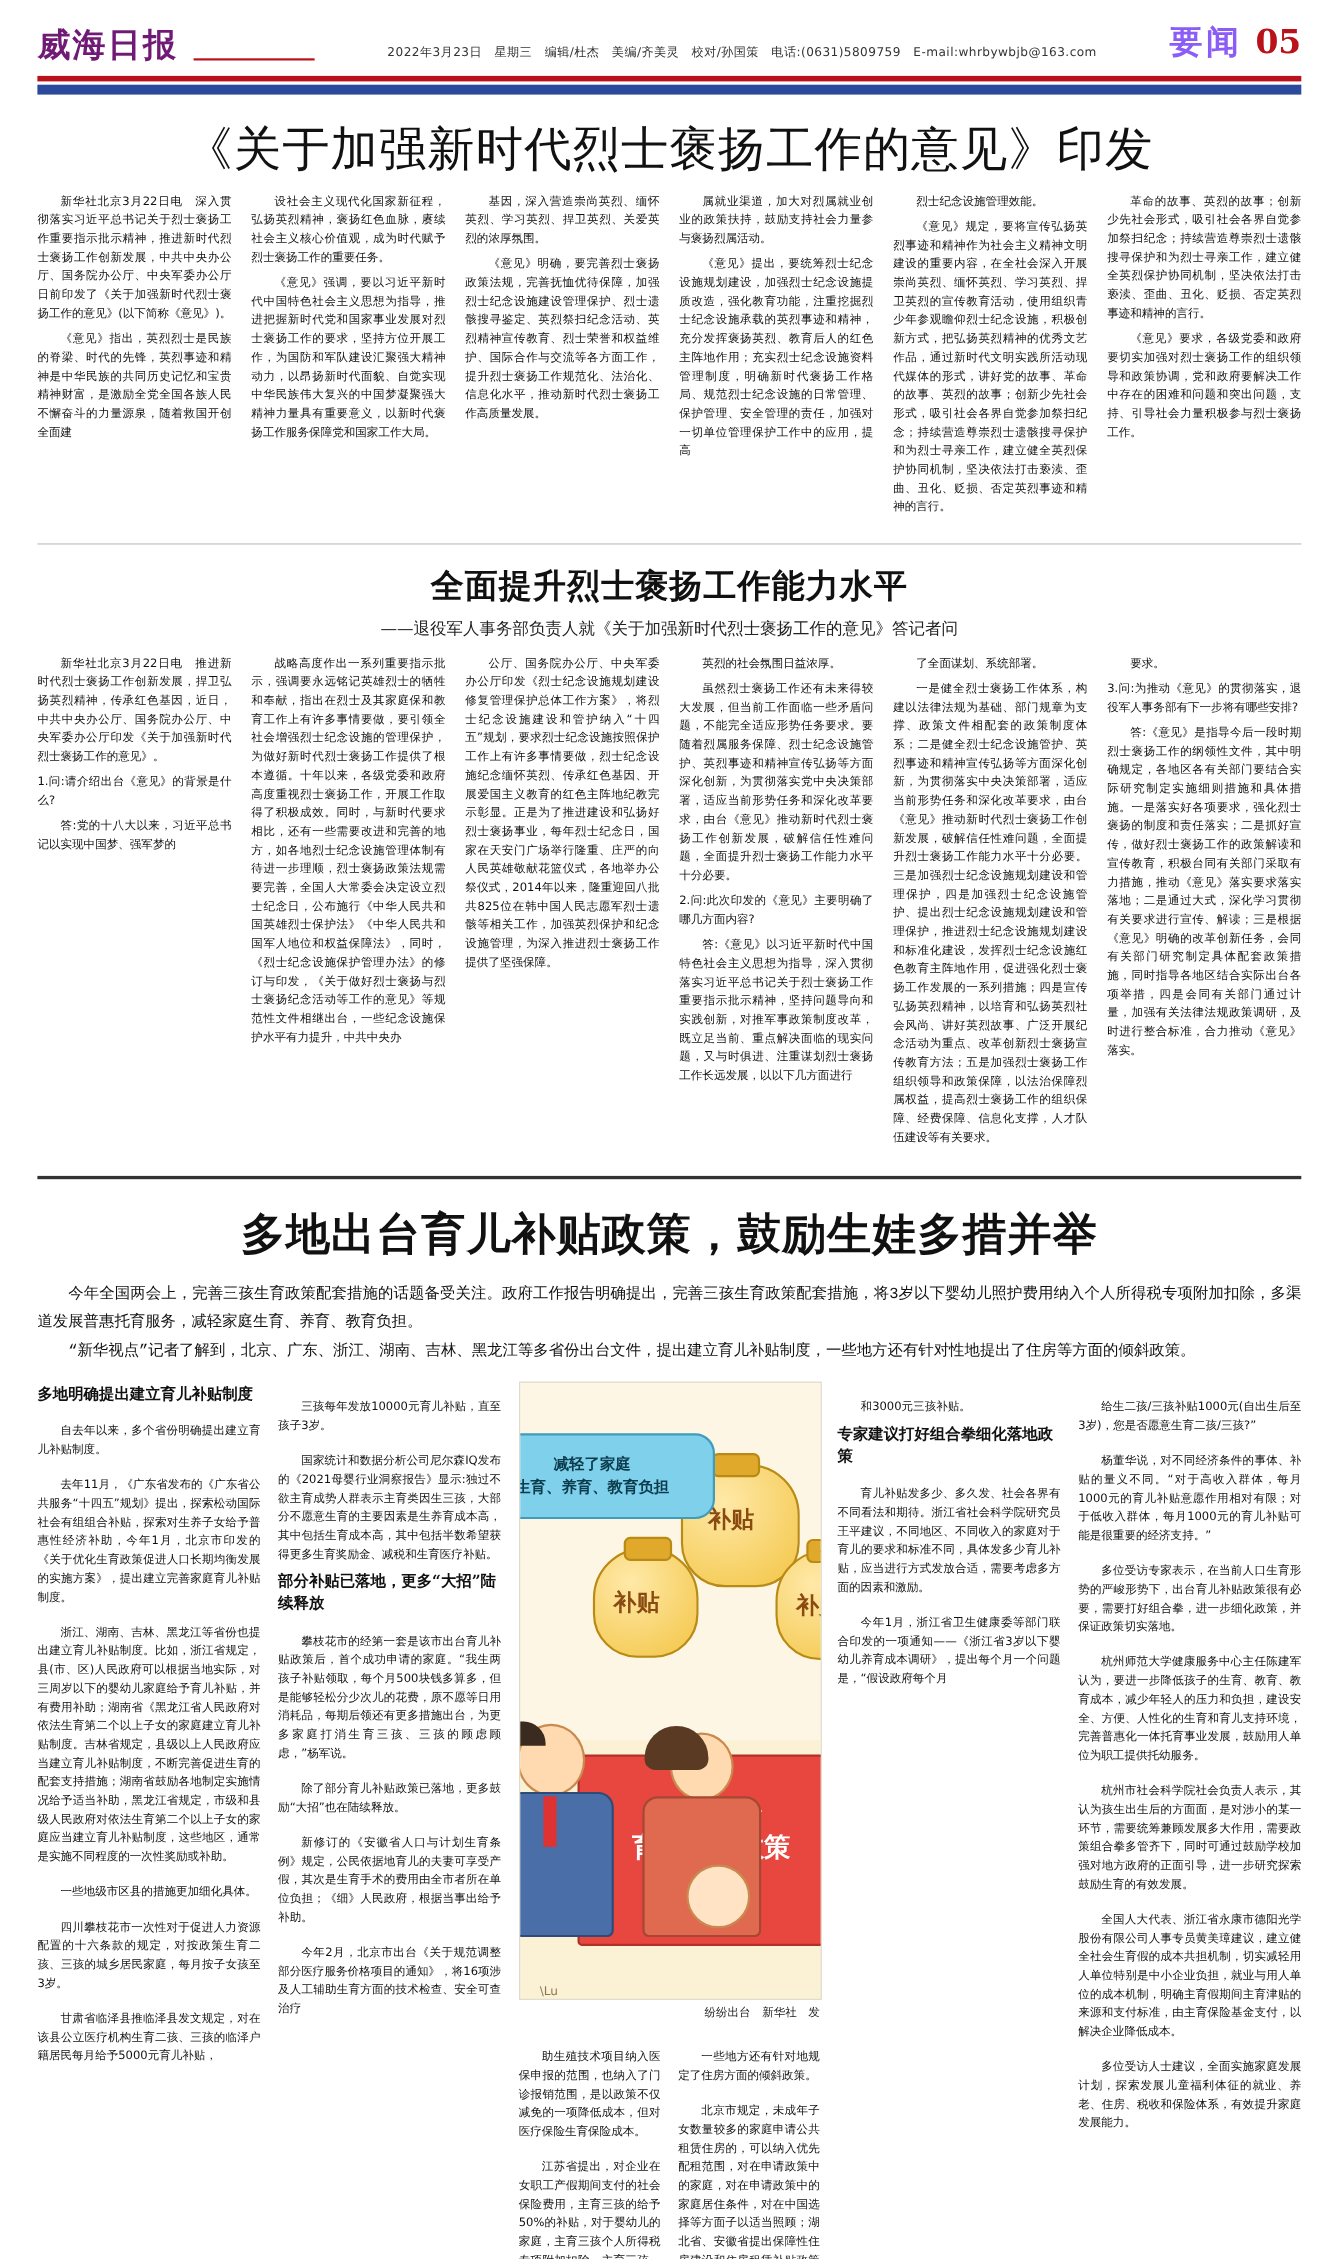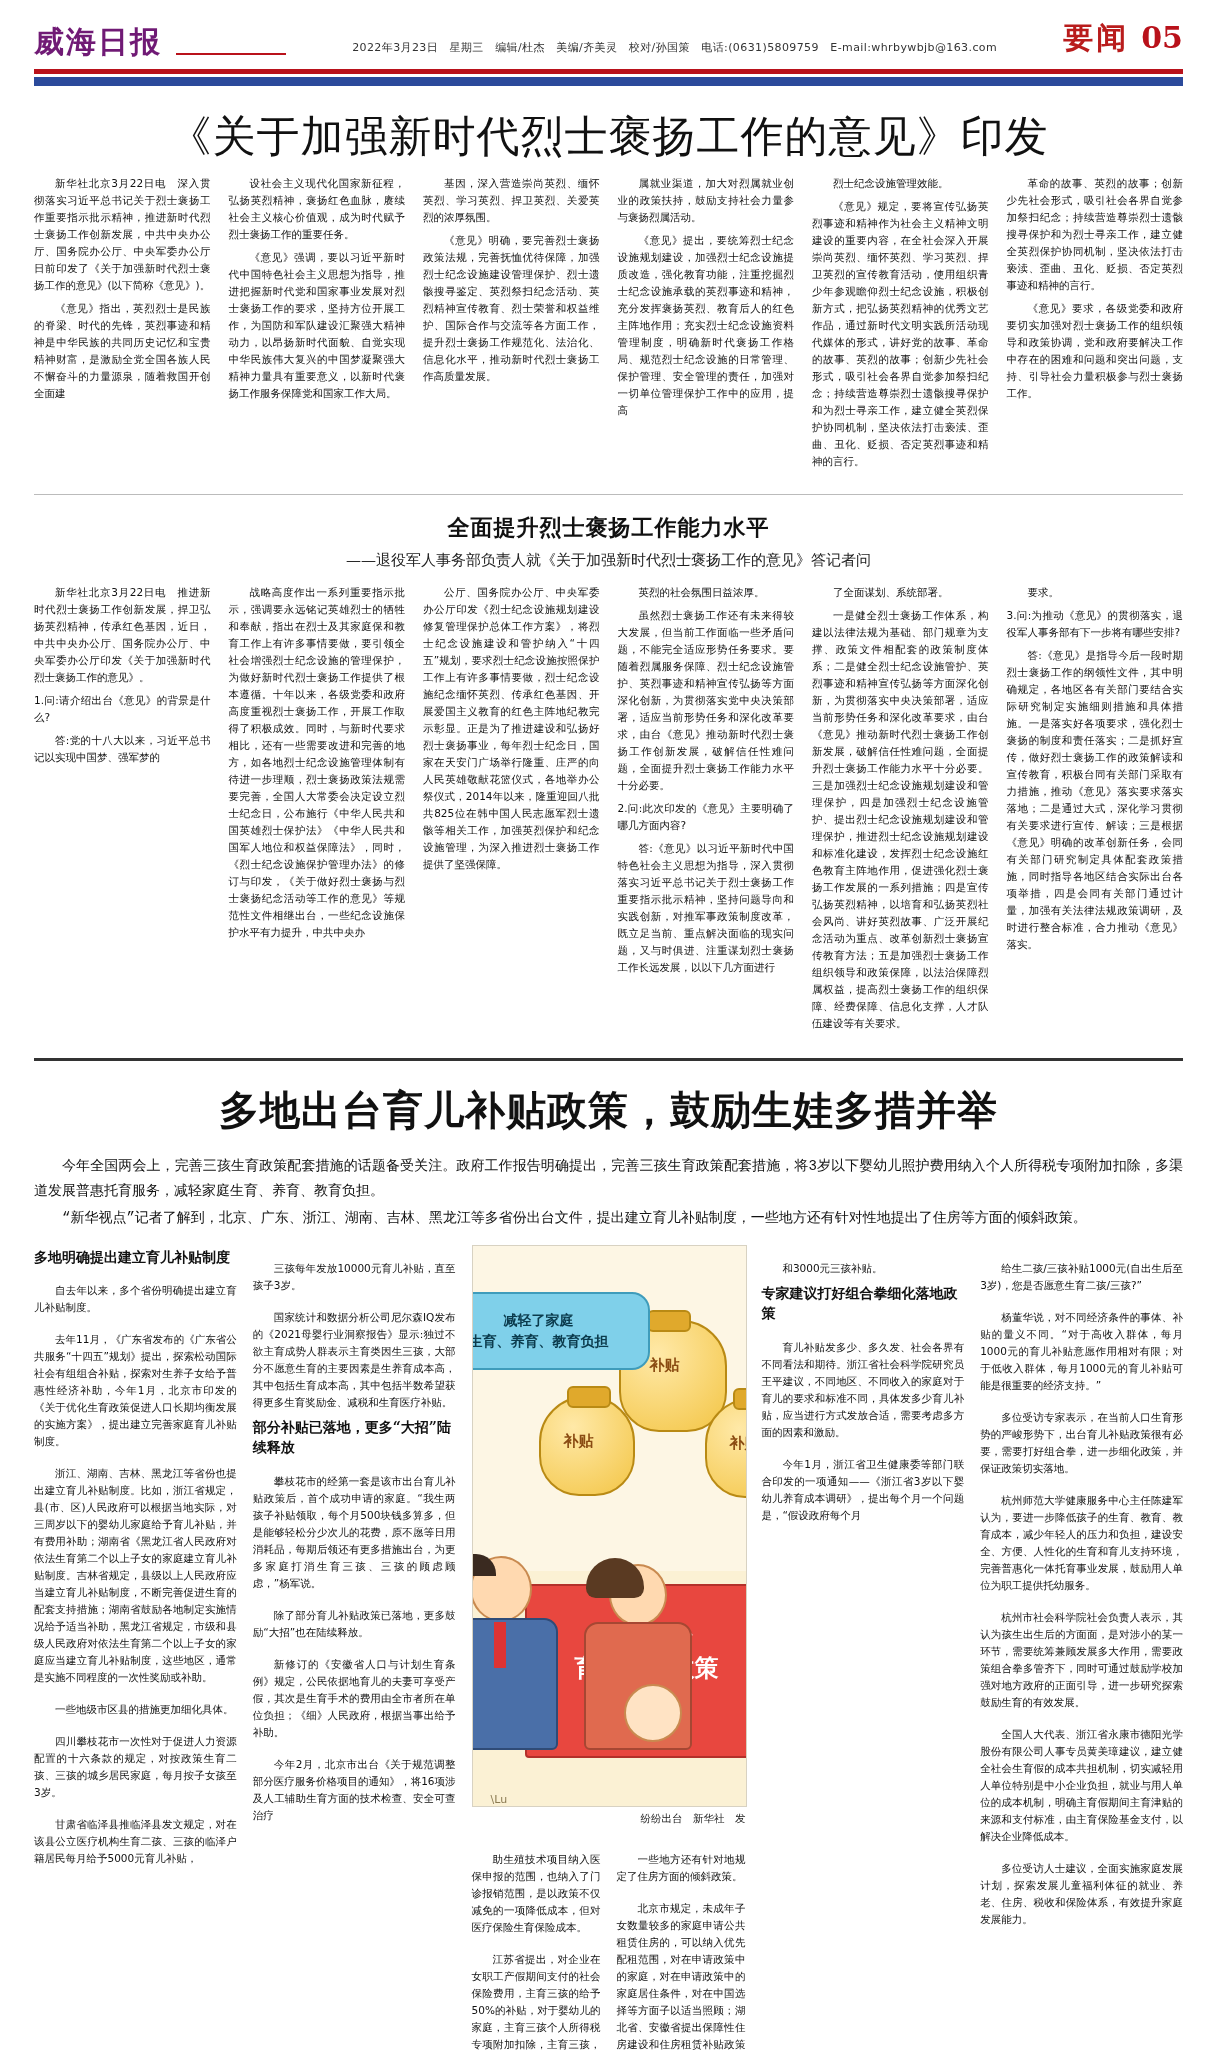--- a/index.html
+++ b/index.html
@@ -5,28 +5,28 @@
   html,body{margin:0;padding:0;background:#fff;}
   body{width:1217px;font-family:"DejaVu Sans","Liberation Sans",sans-serif;color:#111;}
   .page{width:1217px;min-height:2054px;position:relative;padding:0;box-sizing:border-box;}
 
   
   .masthead{display:flex;align-items:flex-end;padding:18px 34px 4px 34px;gap:14px;}
   .logo{font-family:"DejaVu Serif","Liberation Serif",serif;font-weight:bold;font-size:30px;color:#701a75;letter-spacing:2px;white-space:nowrap;line-height:1;padding-bottom:4px;}
   .logo-rule{flex:0 0 auto;width:110px;border-bottom:2px solid #b9121b;margin-bottom:6px;}
   .masthead-meta{flex:1;font-size:11px;color:#333;text-align:center;padding-bottom:6px;letter-spacing:.4px;}
   .masthead-right{display:flex;align-items:baseline;gap:12px;padding-bottom:2px;}
-  .section-name{font-family:"DejaVu Serif","Liberation Serif",serif;font-weight:bold;font-size:30px;color:#b91c1c;letter-spacing:3px;}
+  .section-name{font-family:"DejaVu Serif","Liberation Serif",serif;font-weight:bold;font-size:30px;color:#8b5cf6;letter-spacing:3px;}
   .section-page{font-family:"DejaVu Serif","Liberation Serif",serif;font-weight:bold;font-size:30px;color:#b9121b;}
   .rule-red{height:5px;background:#b9121b;margin:4px 34px 0 34px;}
   .rule-blue{height:9px;background:#2b4a9b;margin:3px 34px 0 34px;}
 
   
   .headline1{font-family:"DejaVu Serif","Liberation Serif",serif;font-weight:normal;text-align:center;font-size:43px;letter-spacing:1px;margin:26px 34px 14px 34px;line-height:1.15;}
-  .headline2{font-family:"DejaVu Serif","Liberation Serif",serif;font-weight:bold;text-align:center;font-size:22px;letter-spacing:1px;margin:16px 34px 8px 34px;}
+  .headline2{font-family:"DejaVu Serif","Liberation Serif",serif;font-weight:bold;text-align:center;font-size:30px;letter-spacing:1px;margin:16px 34px 8px 34px;}
   .subhead{text-align:center;font-size:15px;margin:0 34px 14px 34px;color:#222;font-family:"DejaVu Serif","Liberation Serif",serif;}
   .headline3{font-family:"DejaVu Serif","Liberation Serif",serif;font-weight:bold;text-align:center;font-size:40px;letter-spacing:1px;margin:22px 34px 16px 34px;}
 
   .cols{display:flex;gap:18px;padding:0 34px;}
   .col{flex:1;}
   .col p{font-size:10.5px;line-height:1.62;margin:0 0 6px 0;text-align:justify;text-justify:inter-ideograph;color:#111;}
   .col p.ind{text-indent:2em;}
 
   .hr-thin{height:1px;background:#bbb;margin:18px 34px;}
   .hr-thick{height:3px;background:#333;margin:20px 34px 0 34px;}
@@ -42,21 +42,21 @@
   .s3col h4{font-size:14px;font-weight:bold;margin:2px 0 8px 0;line-height:1.45;font-family:"DejaVu Serif","Liberation Serif",serif;}
   .s3mid{flex:1.35;}
 
   
   .illus{width:100%;height:560px;border:1px solid #d8d2c2;background:linear-gradient(#fdf7e6,#f6eed6);position:relative;overflow:hidden;}
   .ill-caption{font-size:10.5px;text-align:right;margin-top:5px;color:#222;}
   .sky{position:absolute;left:0;top:0;right:0;height:330px;background:#fdf6e4;}
   .ground{position:absolute;left:0;bottom:0;right:0;height:235px;background:#fbf1d4;}
   .bag{position:absolute;width:92px;height:96px;border-radius:46px 46px 40px 40px;background:radial-gradient(circle at 35% 30%,#ffe9a8,#f3c545);border:2px solid #b98a14;}
   .bag .tie{position:absolute;top:-12px;left:26px;width:40px;height:18px;background:#e0a92c;border:2px solid #b98a14;border-radius:6px;}
-  .bag span{position:absolute;left:0;right:16px;top:34px;text-align:center;font-size:15px;font-weight:bold;color:#8a4b12;font-family:"DejaVu Serif","Liberation Serif",serif;}
+  .bag span{position:absolute;left:0;right:16px;top:34px;text-align:center;font-size:21px;font-weight:bold;color:#8a4b12;font-family:"DejaVu Serif","Liberation Serif",serif;}
   .podium{position:absolute;bottom:48px;left:52px;width:240px;height:170px;background:#e8473f;border:2px solid #b3302a;border-radius:4px;}
   .podium .plabel{position:absolute;left:0;right:0;top:34px;text-align:center;color:#fff;font-weight:bold;font-size:24px;line-height:1.35;font-family:"DejaVu Serif","Liberation Serif",serif;}
   .bubble{position:absolute;right:96px;top:46px;width:196px;padding:16px 12px;background:#7fd0ea;border:2px solid #3f9cbb;border-radius:18px;color:#0b3b4d;font-size:14px;font-weight:bold;line-height:1.5;text-align:center;font-family:"DejaVu Serif","Liberation Serif",serif;}
   .bubble:after{content:"";position:absolute;left:28px;bottom:-16px;border:9px solid transparent;border-top-color:#7fd0ea;}
   .person{position:absolute;}
   .dad{right:188px;bottom:56px;}
   .dad .head{width:58px;height:62px;border-radius:50%;background:#ffd9b0;border:2px solid #c98a50;margin:0 auto;}
   .dad .hair{position:absolute;top:-2px;left:10px;width:42px;height:22px;background:#3a2a20;border-radius:20px 20px 0 0;}
   .dad .body{width:110px;height:128px;background:#4a6fa8;border:2px solid #2f4b77;border-radius:14px 14px 6px 6px;margin-top:-4px;}
   .dad .tie2{position:absolute;left:50px;top:66px;width:12px;height:46px;background:#d33;}

